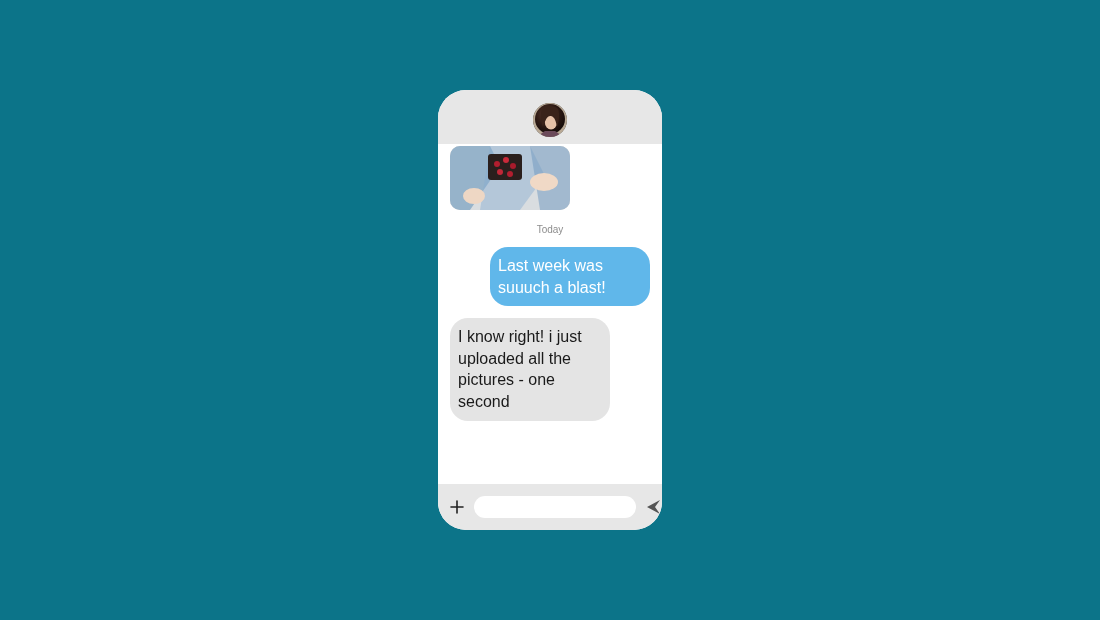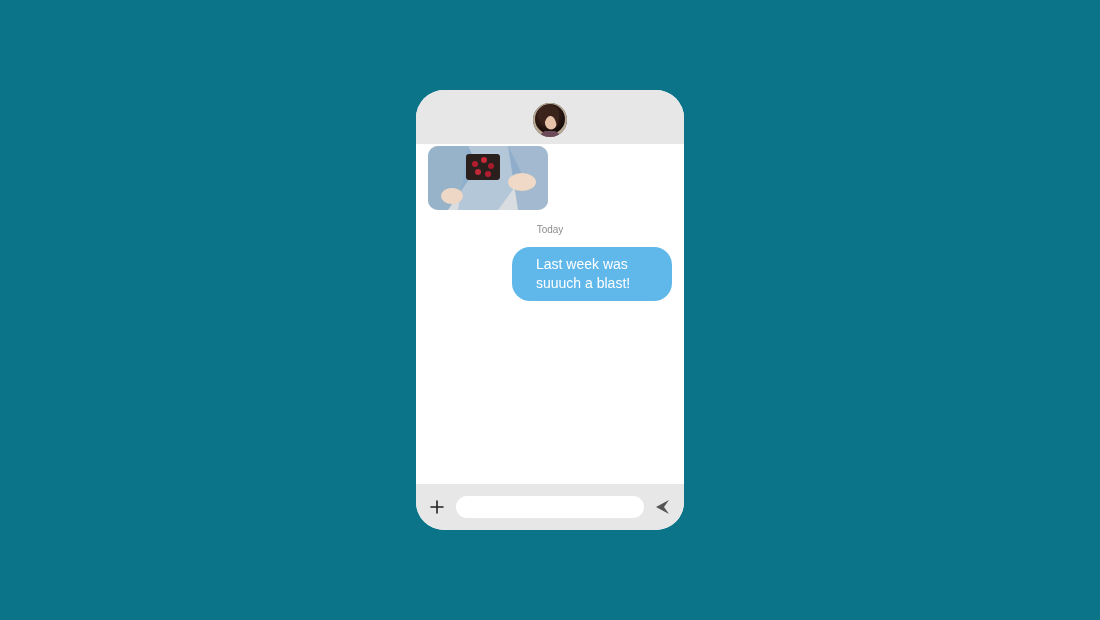--- a/index.html
+++ b/index.html
@@ -10,21 +10,21 @@
     body {
       width: 1100px;
       height: 620px;
       background: #0c7489;
       font-family: -apple-system, BlinkMacSystemFont, "Segoe UI", Helvetica, Arial, sans-serif;
       display: flex;
       align-items: center;
       justify-content: center;
     }
     .phone {
-      width: 268px;
+      width: 224px;
       height: 440px;
       background: #fff;
       border-radius: 28px;
       overflow: hidden;
       display: flex;
       flex-direction: column;
       position: relative;
     }
     .header {
       height: 54px;
@@ -77,23 +77,23 @@
       margin-bottom: 12px;
     }
     .row.sent {
       justify-content: flex-end;
     }
     .row.recv {
       justify-content: flex-start;
     }
     .bubble {
       max-width: 160px;
-      padding: 8px 24px;
+      padding: 8px 8px;
       border-radius: 18px;
-      font-size: 14px;
+      font-size: 16px;
       line-height: 1.35;
     }
     .bubble.sent {
       background: #60b7ea;
       color: #fff;
     }
     .bubble.recv {
       background: #e4e4e4;
       color: #1a1a1a;
     }
@@ -185,20 +185,23 @@
         <ellipse cx="24" cy="50" rx="11" ry="8" fill="#eed7c4"></ellipse>
       </svg>
     </div>
 
     <div class="date-sep">Today</div>
 
     <div class="row sent">
       <div class="bubble sent">Last week was suuuch a blast!</div>
     </div>
 
+    <div class="row recv">
+      <div class="bubble recv">I know right! i just uploaded all the pictures - one second</div>
+    </div>
 
 
   </div>
 
   <div class="composer">
     <div class="plus-btn">
       <svg viewBox="0 0 14 14">
         <path d="M7 1 L7 13 M1 7 L13 7" stroke="#222" stroke-width="1.6" stroke-linecap="round"></path>
       </svg>
     </div>

